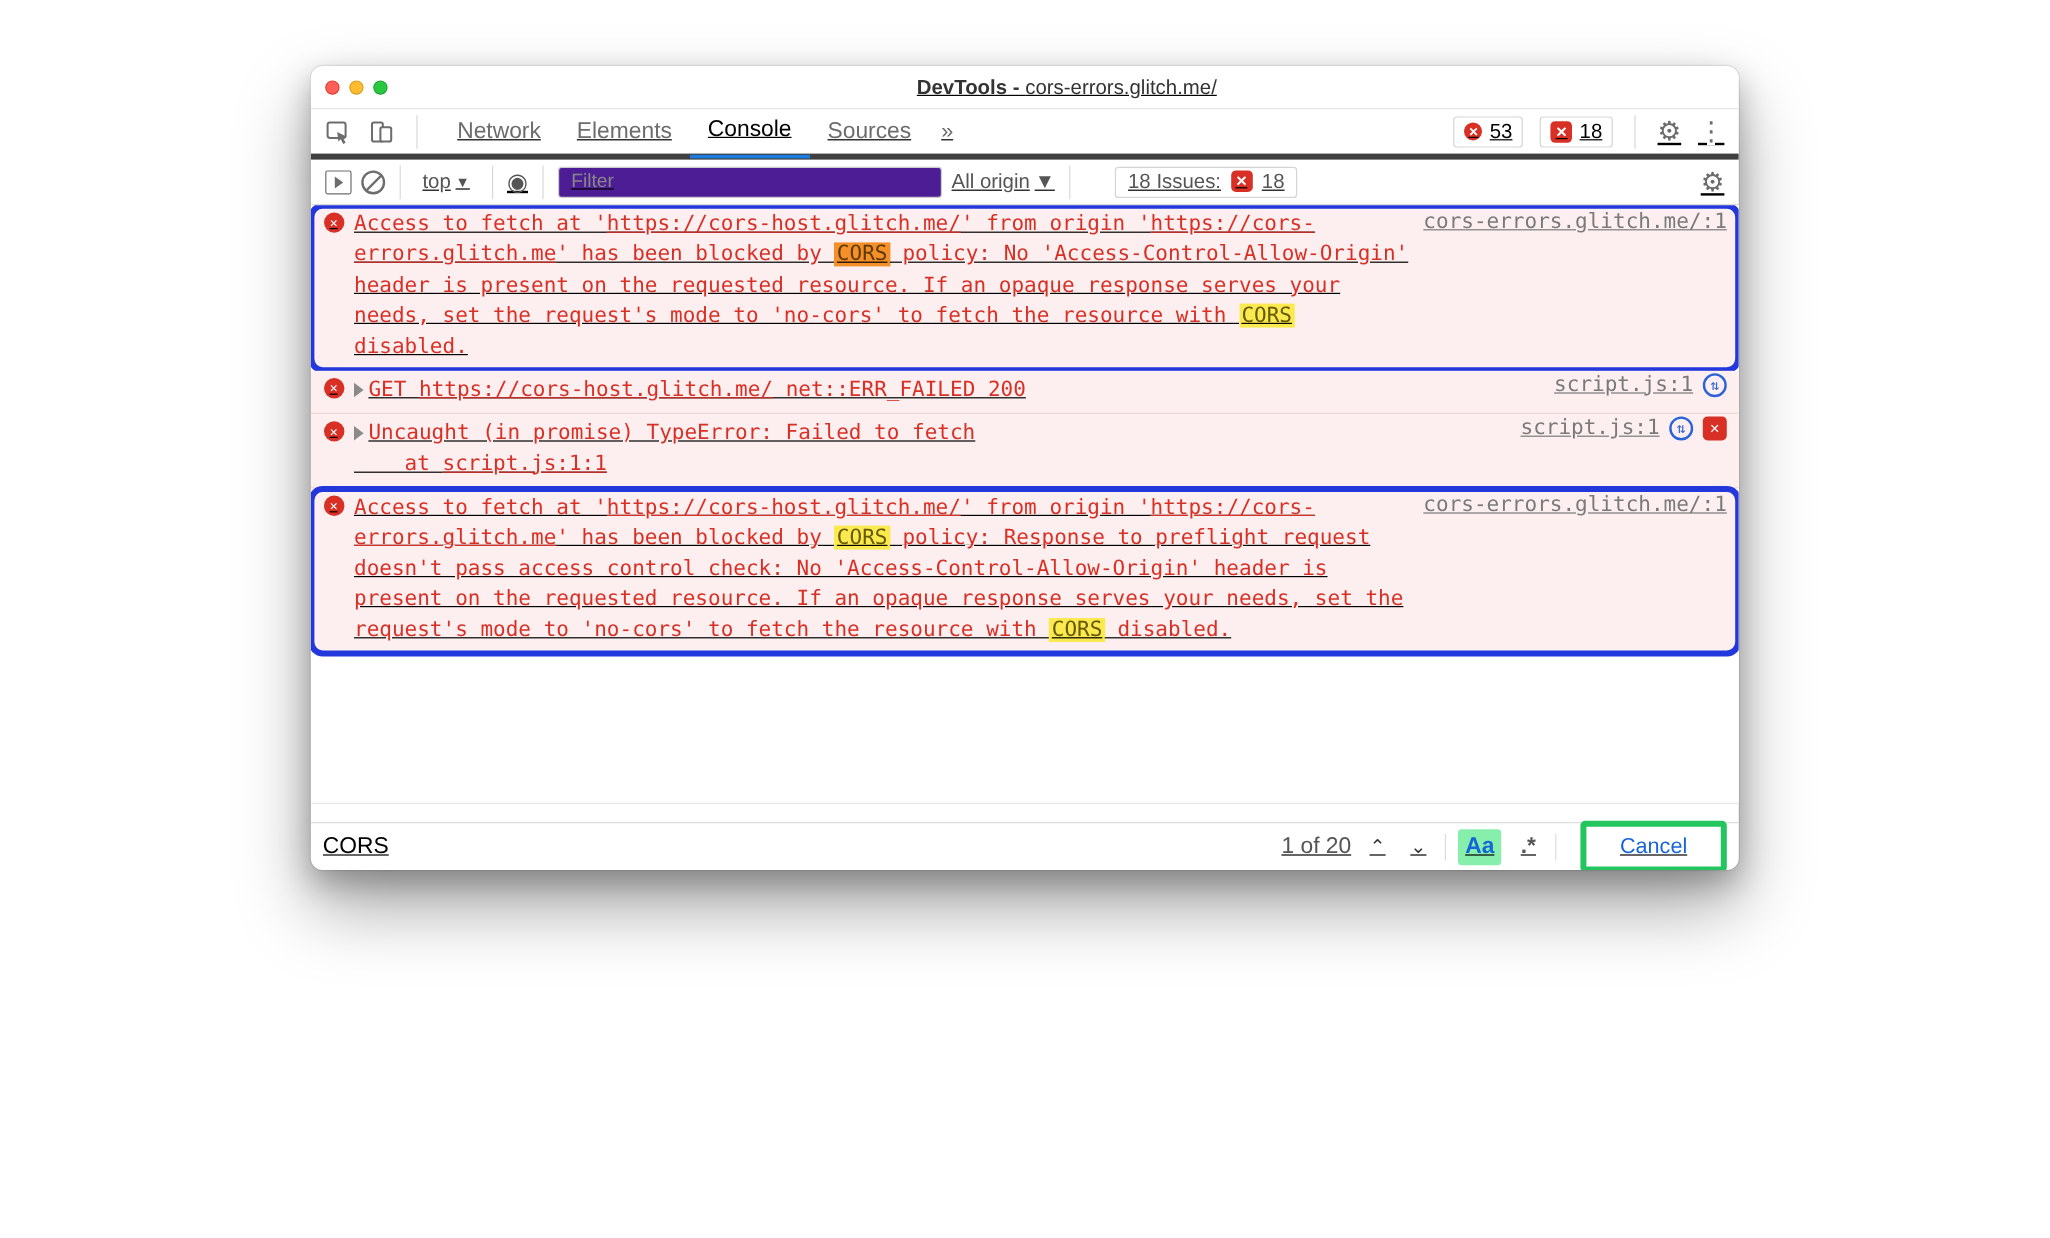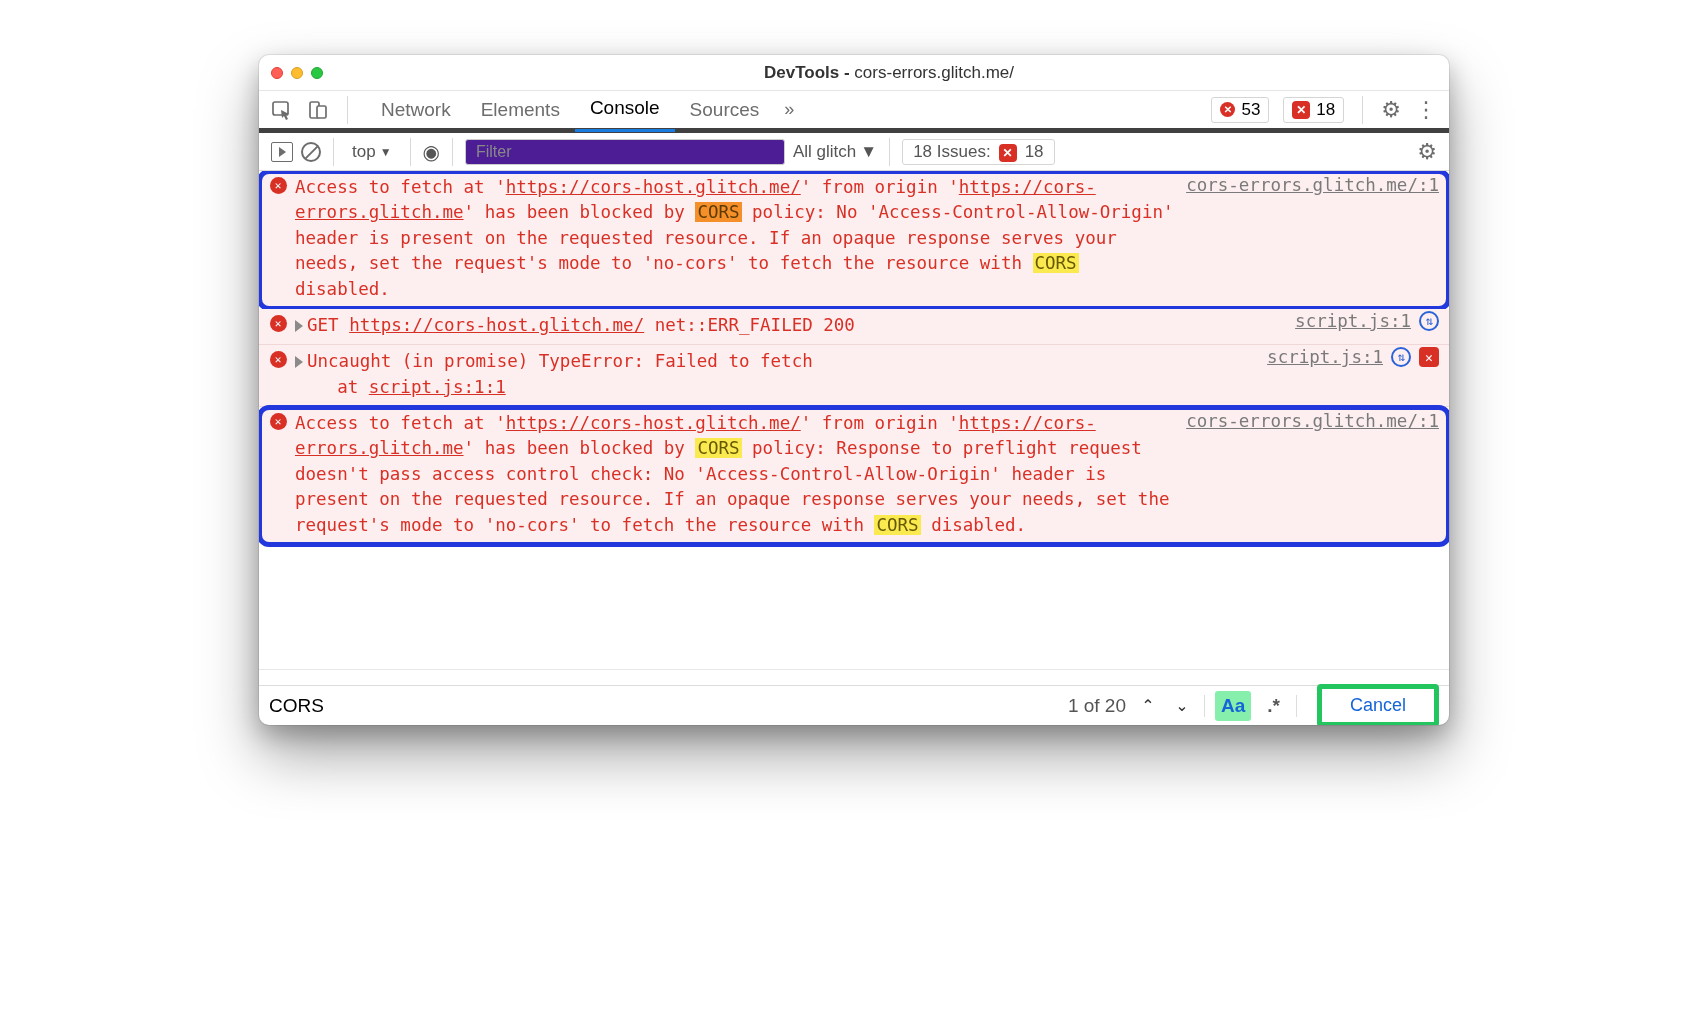--- a/index.html
+++ b/index.html
@@ -1,17 +1,17 @@
 <!DOCTYPE html>
 <html><head>
 <meta charset="utf-8">
 <style>
   * { box-sizing: border-box; }
   html, body { margin:0; padding:0; font-family: -apple-system, "Helvetica Neue", Arial, sans-serif; background:#fff; }
-  .stage { width:1708px; height:1032px; background:#fff; position:relative; padding:55px 46px; }
+  .stage { width:1708px; height:1032px; background:#fff; position:relative; padding:55px 46px;text-decoration:underline; }
   .window {
     width:1190px; height:670px; border-radius:10px; background:#fff;
     box-shadow: 0 30px 60px rgba(0,0,0,.35), 0 10px 25px rgba(0,0,0,.25), 0 0 0 1px rgba(0,0,0,.08);
     margin:0 auto; overflow:hidden; display:flex; flex-direction:column;
   }
   .titlebar { height:36px; display:flex; align-items:center; padding:0 12px; border-bottom:1px solid #e6e6e6; gap:8px;}
   .traffic { display:flex; gap:8px; align-items:center; margin-right:10px;}
   .tl { width:12px; height:12px; border-radius:50%; }
   .close { background:#ff5f57; border:1px solid #e33e32;}
   .min { background:#febc2e; border:1px solid #d6a125;}
@@ -35,21 +35,21 @@
   .toolbar2 { height:38px; border-bottom:1px solid #d9d9d9; display:flex; align-items:center; padding:0 12px; gap:8px; font-size:17px; color:#555;}
   .playbox { width:22px; height:20px; border:1.5px solid #6d6d6d; border-radius:2px; display:flex; align-items:center; justify-content:center;}
   .triangle-r { width:0;height:0;border-top:5px solid transparent;border-bottom:5px solid transparent;border-left:7px solid #6d6d6d;}
   .forbid { width:20px;height:20px;border:2px solid #6d6d6d;border-radius:50%;position:relative;}
   .forbid::after{content:"";position:absolute;width:2px;height:18px;background:#6d6d6d;left:8px;top:-1px;transform:rotate(45deg);}
   .ctx { display:flex;align-items:center;gap:4px; padding:0 6px;}
   .ctx .caret{ font-size:12px;}
   .eye { font-size:20px;}
   .filter { border:1px solid #ccc; border-radius:3px; padding:3px 10px; width:320px; font-size:16px; color:#888; text-align:left; background:#4c1d95;}
   .levels { display:flex;align-items:center;gap:4px;}
-  .issues-box { border:1px solid #d5d5d5; border-radius:3px; padding:2px 10px; display:flex;align-items:flex-end;gap:8px;}
+  .issues-box { border:1px solid #d5d5d5; border-radius:3px; padding:2px 10px; display:flex;align-items:flex-start;gap:8px;margin-left:25px;}
 
   .console { flex:1; overflow:auto; background:#fff; font-family: Menlo, Consolas, monospace; font-size:17.5px;}
   .row { border-bottom:1px solid #f0d7d7; background:#fdefef; padding:4px 8px 6px 8px; display:flex; gap:6px; position:relative;}
   .row .icon-col { width:22px; flex:0 0 22px; display:flex; justify-content:center; padding-top:2px;}
   .row .body { flex:1; color:#d93026; line-height:1.45; padding-right:260px;}
   .row .src { position:absolute; right:10px; top:4px; text-align:right; color:#7a7a7a; text-decoration:underline; font-family:Menlo,Consolas,monospace;}
   .row .rightctl { position:absolute; right:10px; top:2px; display:flex; align-items:center; gap:8px;}
   .row .rightctl .src2 { color:#7a7a7a; text-decoration:underline;}
   .disclose { width:0;height:0;border-top:6px solid transparent;border-bottom:6px solid transparent;border-left:8px solid #8a8a8a; display:inline-block; margin-right:4px; position:relative; top:1px;}
   .udl { text-decoration:underline; color:#d93026;}
@@ -131,21 +131,21 @@
       <div class="vline"></div>
       <div class="ctx">
         <span>top</span>
         <span class="caret">▼</span>
       </div>
       <div class="vline"></div>
       <span class="eye">◉</span>
       <div class="vline"></div>
       <div class="filter">Filter</div>
       <div class="levels">
-        <span>All glitch</span>
+        <span>All origin</span>
         <span class="caret">▼</span>
       </div>
       <div class="vline"></div>
       <div class="issues-box">
         <span>18 Issues:</span>
         <span class="issue-sq">✕</span>
         <span>18</span>
       </div>
       <div class="spacer"></div>
       <span class="gear">⚙</span>

